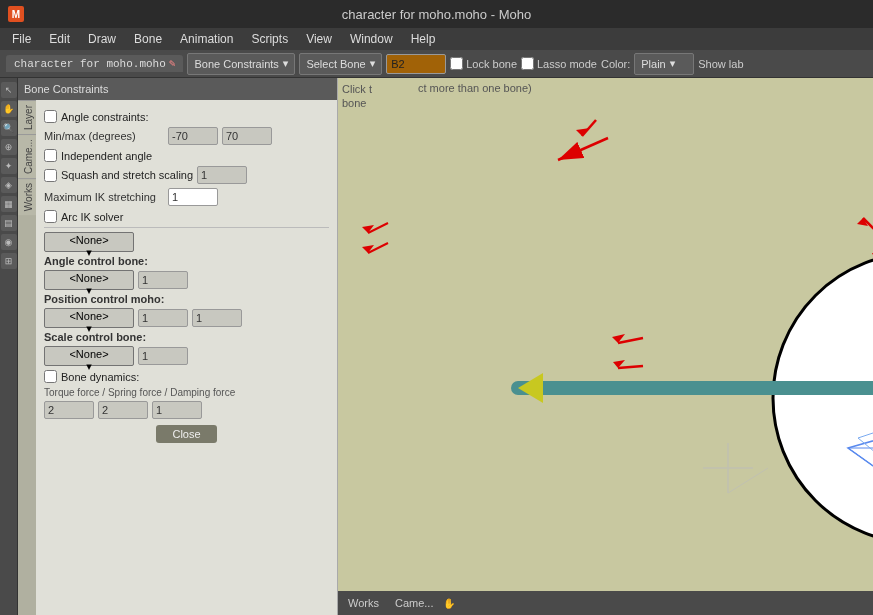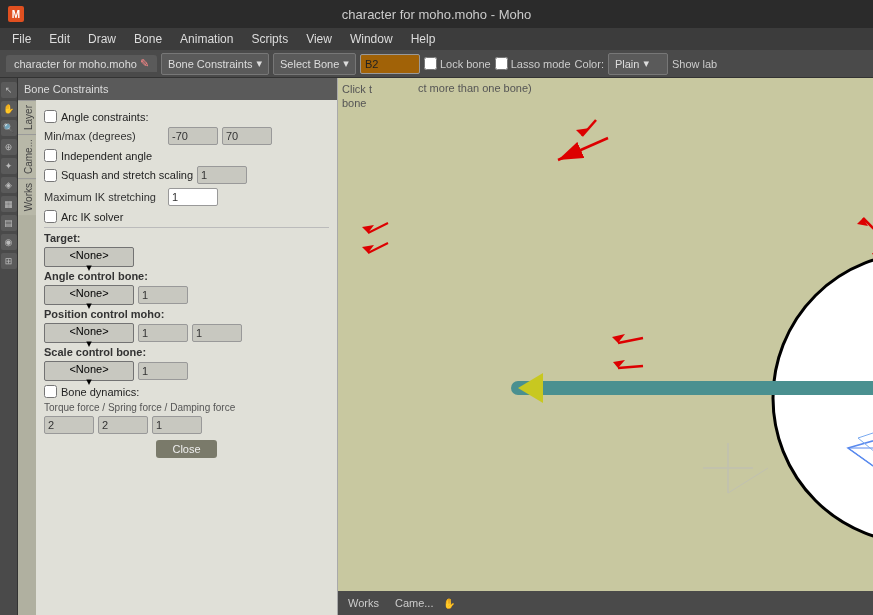--- a/index.html
+++ b/index.html
@@ -62,21 +62,21 @@
       gap: 4px;
       border-bottom: 1px solid #333;
     }
     .toolbar-tab {
       background: #5a5a5a;
       color: #ddd;
       padding: 2px 8px;
       border-radius: 3px 3px 0 0;
       font-size: 11px;
       cursor: pointer;
-      display: flex; align-items: center; gap: 3px;
+      display: flex; align-items: center; gap: 3px; font-family: Liberation Mono, monospace;
     }
     .toolbar-dropdown {
       background: #5a5a5a;
       color: #ddd;
       border: 1px solid #777;
       border-radius: 2px;
       padding: 2px 6px;
       font-size: 11px;
       display: flex; align-items: center; gap: 4px;
       cursor: pointer;
@@ -357,21 +357,20 @@
         </div>
 
         <div class="checkbox-row">
           <input type="checkbox" style="">
           <span>Arc IK solver</span>
         </div>
 
 
         <div class="divider"></div>
 
-        <div class="section-label">Target:</div>
         <div class="dropdown-row">
           <div class="small-dropdown">
             <span>&lt;None&gt;</span>
             <span>▾</span>
           </div>
         </div>
 
         <div class="section-label">Angle control bone:</div>
         <div class="dropdown-row">
           <div class="small-dropdown">

